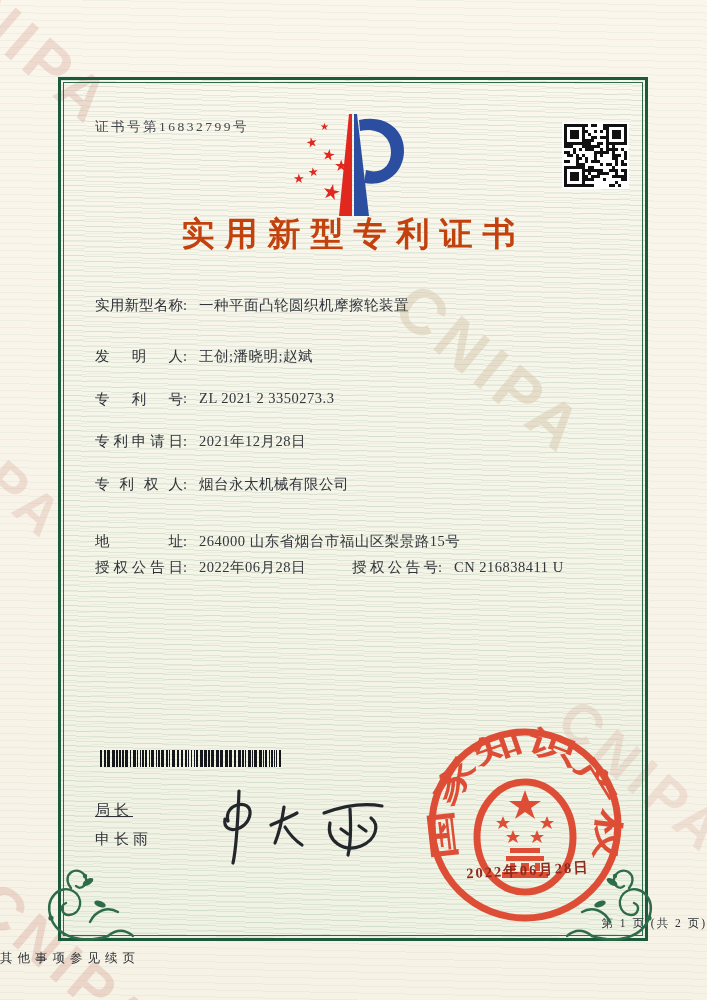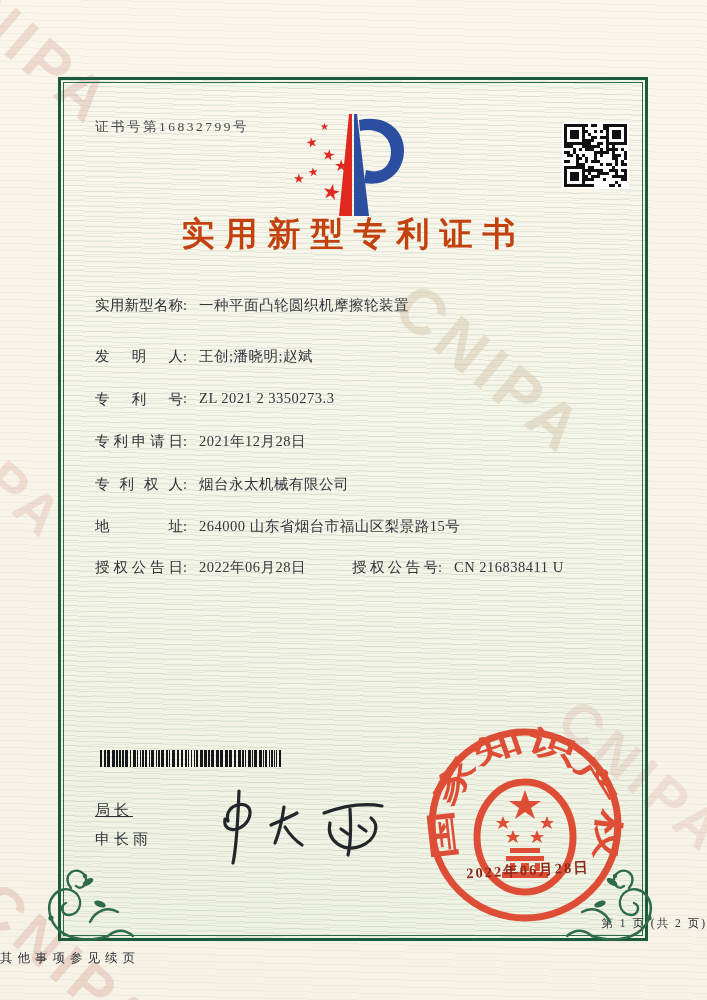--- a/index.html
+++ b/index.html
@@ -275,21 +275,21 @@
 </div>
 <div class="abs content row" style="top:390px">
   <span class="flabel">专利号</span><span class="colon">:</span><span class="fvalue">ZL 2021 2 3350273.3</span>
 </div>
 <div class="abs content row" style="top:432px">
   <span class="flabel">专利申请日</span><span class="colon">:</span><span class="fvalue">2021年12月28日</span>
 </div>
 <div class="abs content row" style="top:475px">
   <span class="flabel">专利权人</span><span class="colon">:</span><span class="fvalue">烟台永太机械有限公司</span>
 </div>
-<div class="abs content row" style="top:517px">
+<div class="abs content row" style="top:532px">
   <span class="flabel">地址</span><span class="colon">:</span><span class="fvalue">264000 山东省烟台市福山区梨景路15号</span>
 </div>
 <div class="abs content row" style="top:558px">
   <span class="flabel">授权公告日</span><span class="colon">:</span><span class="fvalue">2022年06月28日</span><span class="grant2 flabel" style="width:86px">授权公告号</span><span class="colon">:</span><span class="fvalue">CN 216838411 U</span>
 </div>
 
 <div class="abs content paras">
 </div>
 
 <svg id="barcode" class="abs content barcode" viewBox="0 0 184 17" preserveAspectRatio="none" shape-rendering="crispEdges">

